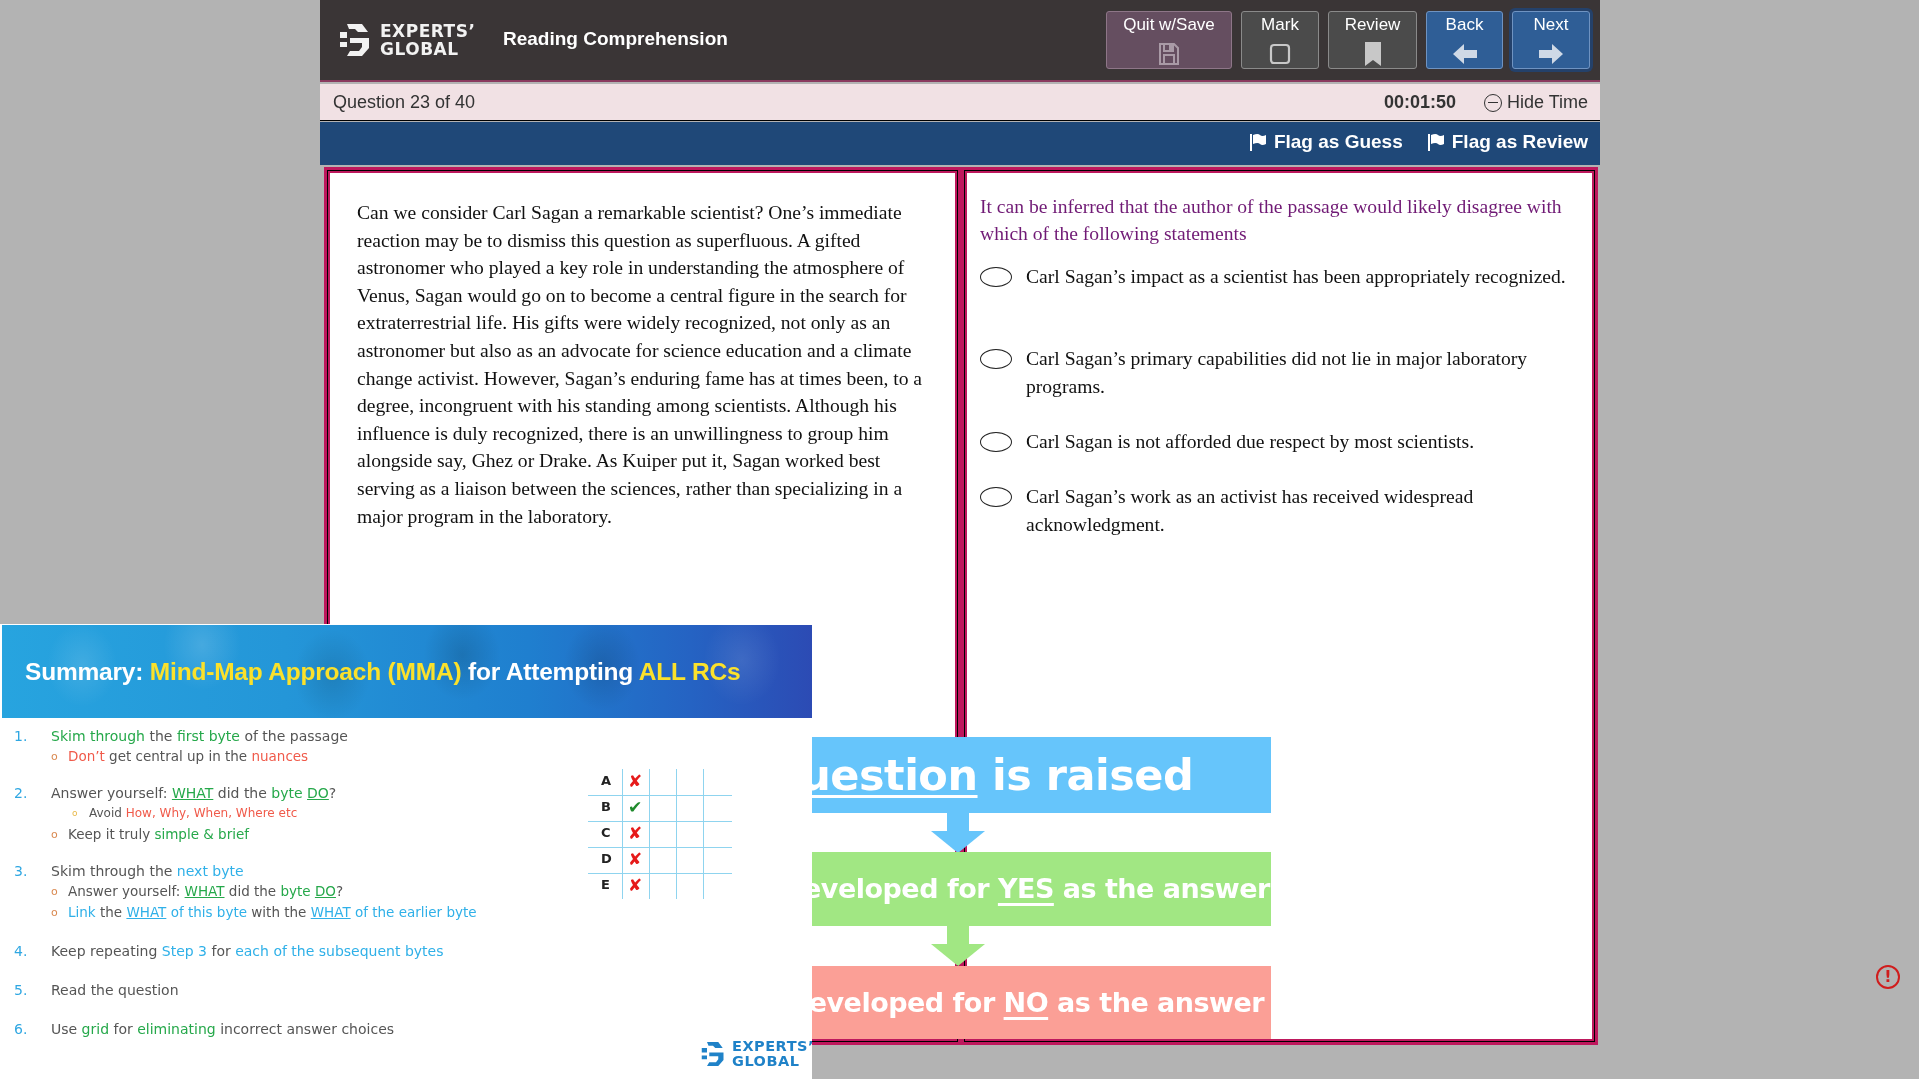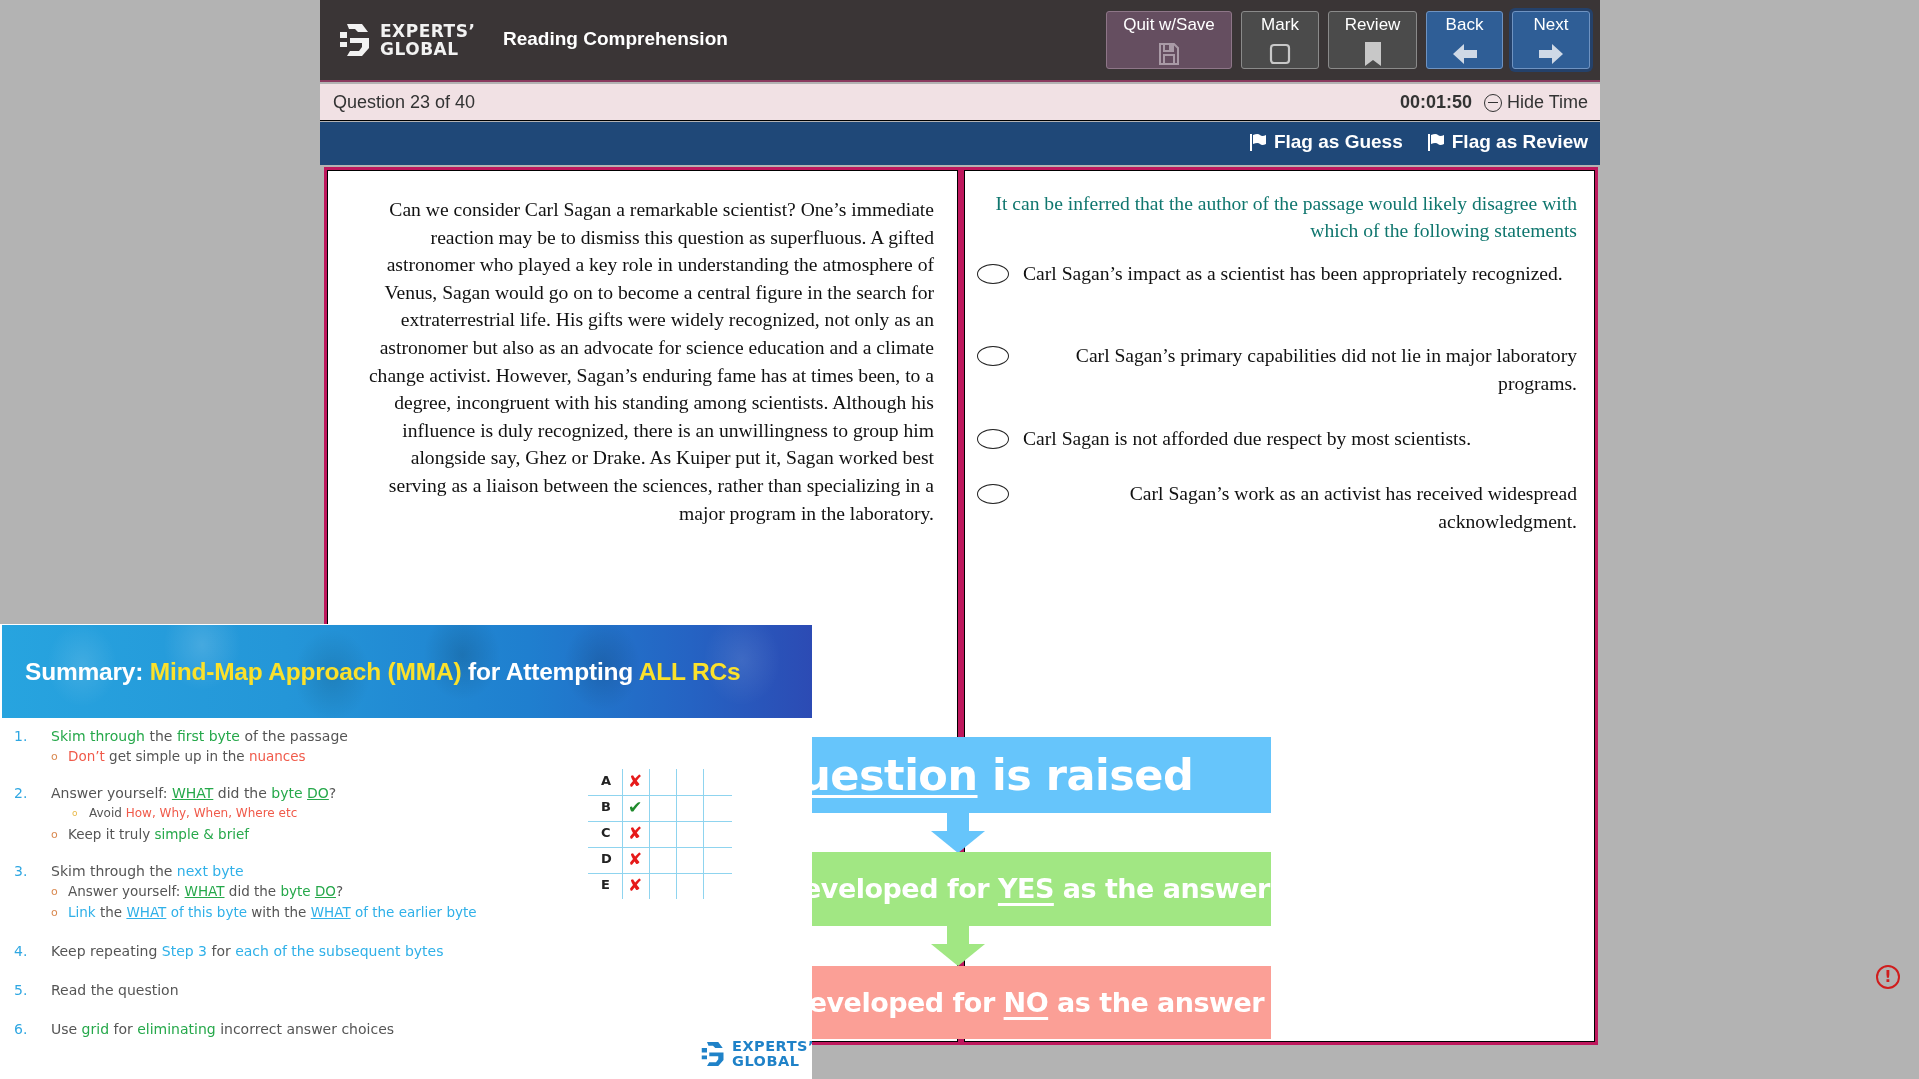--- a/index.html
+++ b/index.html
@@ -22,37 +22,37 @@
     .btn-quit { width: 126px; background: #654e60; border-color: #8e7688; }
     .btn-mark { width: 78px; background: #4b4b4b; }
     .btn-review { width: 89px; background: #4b4b4b; }
     .btn-back { width: 77px; background: #2f5e96; border-color: #6f93c1; }
     .btn-next { width: 78px; background: #2f5e96; border-color: #6f93c1; box-shadow: 0 0 0 3px #24416a; }
 
     
     .infobar { position: absolute; left: 0; top: 84px; width: 1280px; height: 37px; background: #f1e1e4; border-bottom: 1px solid #000000; }
     .qcount { position: absolute; left: 13px; top: 8px; font-size: 18px; color: #333; }
     .timer-wrap { position: absolute; right: 12px; top: 8px; display: flex; align-items: center; font-size: 18px; color: #333; }
-    .timer { font-weight: 700; margin-right: 12px; }
+    .timer { font-weight: 700; margin-right: 28px; }
     .hide-time { display: flex; align-items: center; cursor: pointer; text-align: center; }
     .hide-time .circ { width: 18px; height: 18px; border: 1.6px solid #333; border-radius: 50%; position: relative; margin-right: 5px; }
     .hide-time .circ::after { content: ""; position: absolute; left: 3px; right: 3px; top: 7px; height: 1.6px; background: #333; }
 
     
     .flagbar { position: absolute; left: 0; top: 122px; width: 1280px; height: 43px; background: #1f4878; }
     .flags { position: absolute; right: 12px; top: 9px; display: flex; gap: 25px; }
     .flag-btn { display: flex; align-items: center; color: #fff; font-weight: 700; font-size: 19px; cursor: pointer; }
     .flag-btn svg { margin-right: 7px; }
 
     
-    .panel { position: absolute; top: 167px; height: 878px; background: #fff; border: 3px solid #be185d; outline: 1px solid #000; outline-offset: -4px; text-align: right; }
+    .panel { position: absolute; top: 167px; height: 878px; background: #fff; border: 6px solid #be185d; outline: 1px solid #000; outline-offset: -4px; }
     .panel-left { left: 4px; width: 637px; }
     .panel-right { left: 641px; width: 637px; }
     .passage { position: absolute; left: 27px; top: 26px; width: 580px; font-family: "Liberation Serif", serif; font-size: 19.6px; line-height: 27.6px; color: #111; }
-    .stem { position: absolute; left: 13px; top: 20px; width: 600px; font-family: "Liberation Serif", serif; font-size: 19.6px; line-height: 27px; color: #0f766e; }
+    .stem { position: absolute; left: 13px; top: 20px; width: 600px; font-family: "Liberation Serif", serif; font-size: 19.6px; line-height: 27px; color: #701a75; }
     .options { position: absolute; left: 13px; top: 90px; width: 600px; }
     .option { display: flex; align-items: flex-start; font-family: "Liberation Serif", serif; font-size: 19.6px; line-height: 27.6px; color: #111; cursor: pointer; }
     .radio { flex: 0 0 32px; height: 20px; border: 1.5px solid #222; border-radius: 50%; margin-top: 4px; margin-right: 14px; }
 
     
     .flow { position: absolute; left: 325px; top: 737px; width: 626px; height: 306px; }
     .flow-box { position: absolute; left: 0; width: 626px; color: #fff; font-family: "DejaVu Sans", sans-serif; text-align: center; font-weight: 600; }
     .flow-box u { text-decoration-thickness: 3px; text-underline-offset: 5px; }
     .fb1 { top: 0; height: 76px; background: #66c5fb; font-size: 43px; line-height: 76px; letter-spacing: -0.5px; }
     .fb2 { top: 115px; height: 74px; background: #a1e783; font-size: 27px; line-height: 74px; letter-spacing: -0.5px; }
@@ -262,21 +262,21 @@
   </div>
 
   <div class="sum-list">
 
     <div class="sum-item" style="margin-top:4px">
       <span class="sum-num">1.</span>
       <span><span class="g">Skim through</span><span> the </span><span class="g">first byte</span><span> of the passage</span></span>
     </div>
     <div class="sub">
       <span class="b">o</span>
-      <span><span class="r">Don’t</span><span> get simple up in the </span><span class="r">nuances</span></span>
+      <span><span class="r">Don’t</span><span> get central up in the </span><span class="r">nuances</span></span>
     </div>
 
     <div class="sum-item" style="margin-top:16px">
       <span class="sum-num">2.</span>
       <span><span>Answer yourself: </span><span class="g ul">WHAT</span><span> did the </span><span class="g">byte</span><span> </span><span class="g ul">DO</span><span>?</span></span>
     </div>
     <div class="sub sub2">
       <span class="b">o</span>
       <span><span>Avoid </span><span class="r">How, Why, When, Where etc</span></span>
     </div>

